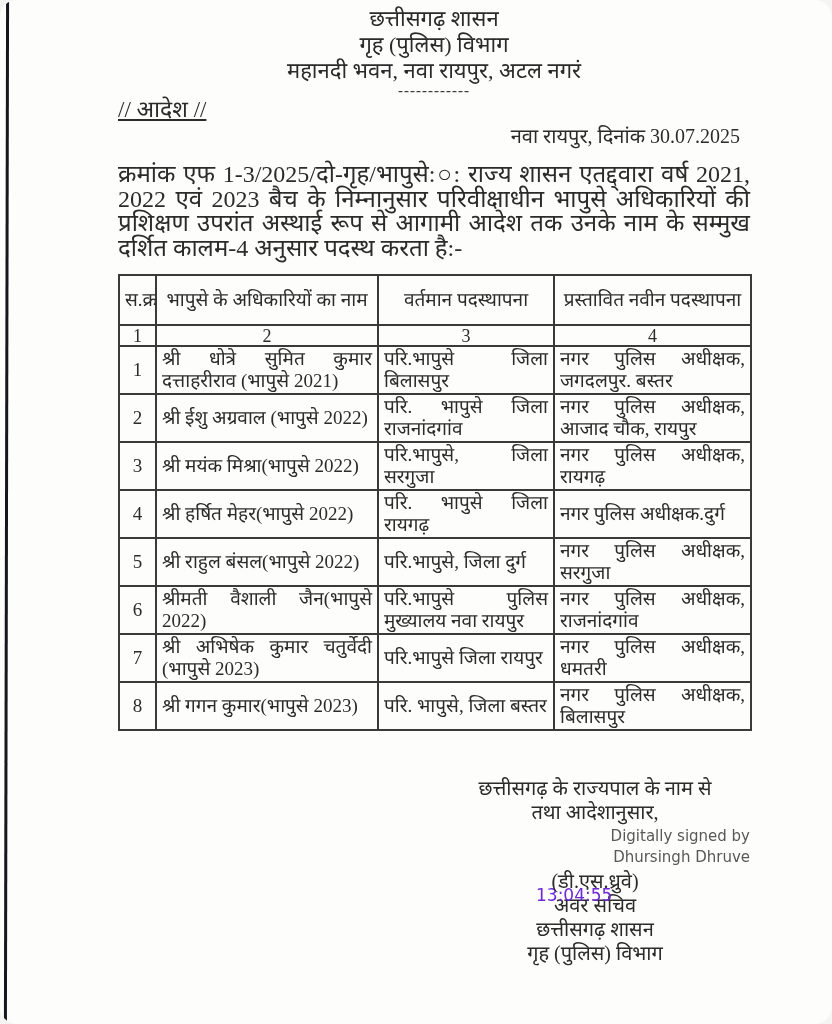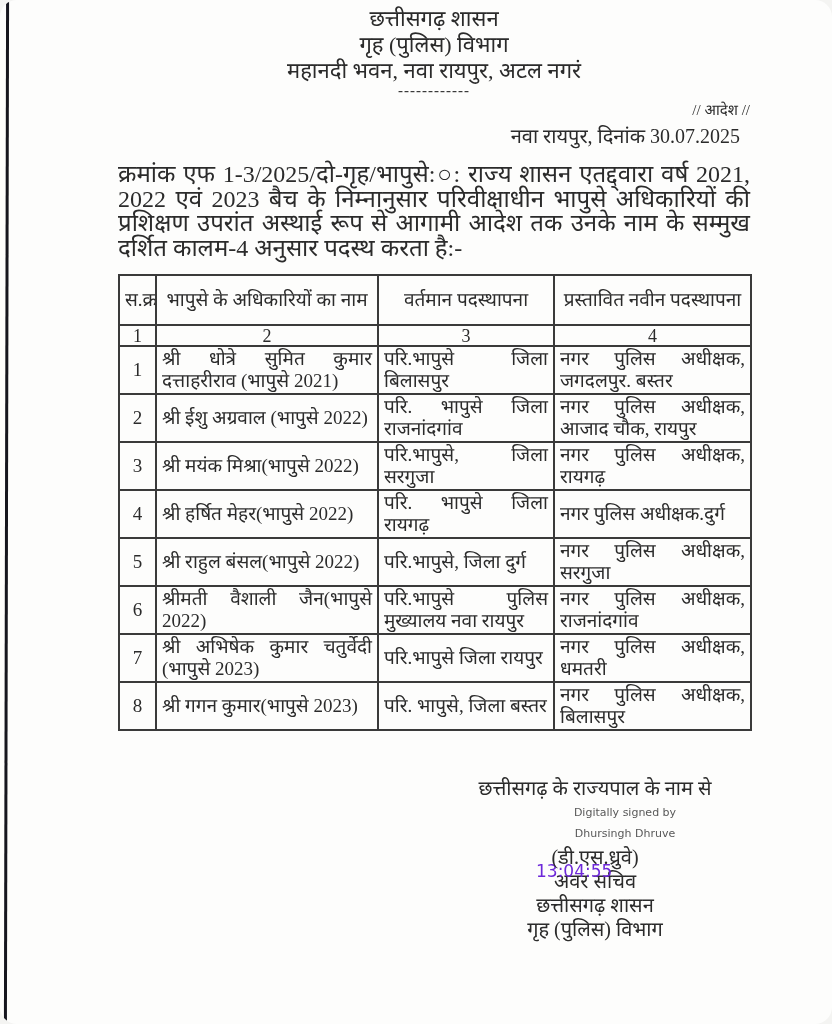--- a/index.html
+++ b/index.html
@@ -35,21 +35,21 @@
   .letterhead { text-align: center; font-size: 22px; line-height: 26px; }
   .letterhead .lh-line { display: block; }
   .separator {
     text-align: center;
     font-size: 15px;
     font-weight: bold;
     letter-spacing: 1px;
     line-height: 13px;
     color: #3a3a3a;
   }
-  .order-title { text-align: right; font-size: 15px; line-height: 26px; }
+  .order-title { text-align: left; font-size: 23px; line-height: 26px; text-decoration: underline; }
   .place-date {
     text-align: right;
     padding-right: 10px;
     font-size: 20px;
     line-height: 26px;
     margin-top: 0;
   }
   .body-paragraph {
     margin-top: 13px;
     font-size: 24px;
@@ -83,26 +83,26 @@
   .signature-block {
     position: absolute;
     left: 440px;
     top: 776px;
     width: 310px;
     text-align: center;
     font-size: 20px;
     line-height: 24px;
   }
   .digital-stamp {
-    text-align: center;
+    text-align: right;
     margin-left: 60px;
     margin-top: 2px;
     color: #585858;
     font-family: "DejaVu Sans", "Liberation Sans", sans-serif;
-    font-size: 11px;
+    font-size: 15px;
     line-height: 21px;
   }
   .overlap-line { position: relative; height: 24px; margin-top: 1px; }
   .overlap-line .digital-time {
     position: absolute;
     left: 96px;
     top: 16px;
     color: #6d28d9;
     font-family: "DejaVu Sans", "Liberation Sans", sans-serif;
     font-size: 17px;
@@ -199,20 +199,21 @@
           <td class="jt">श्री गगन कुमार(भापुसे 2023)</td>
           <td class="jt">परि. भापुसे, जिला बस्तर</td>
           <td class="jt">नगर पुलिस अधीक्षक, बिलासपुर</td>
         </tr>
       </tbody>
     </table>
   </div>
 
   <div class="signature-block">
     <div>छत्तीसगढ़ के राज्यपाल के नाम से</div>
+    <div>तथा आदेशानुसार,</div>
     <div class="digital-stamp">
       <div>Digitally signed by</div>
       <div>Dhursingh Dhruve</div>
     </div>
     <div class="overlap-line">
       <span class="digital-time">13:04:55</span>
       <span class="hindi-name">(डी.एस.ध्रुवे)</span>
     </div>
     <div>अवर सचिव</div>
     <div>छत्तीसगढ़ शासन</div>

